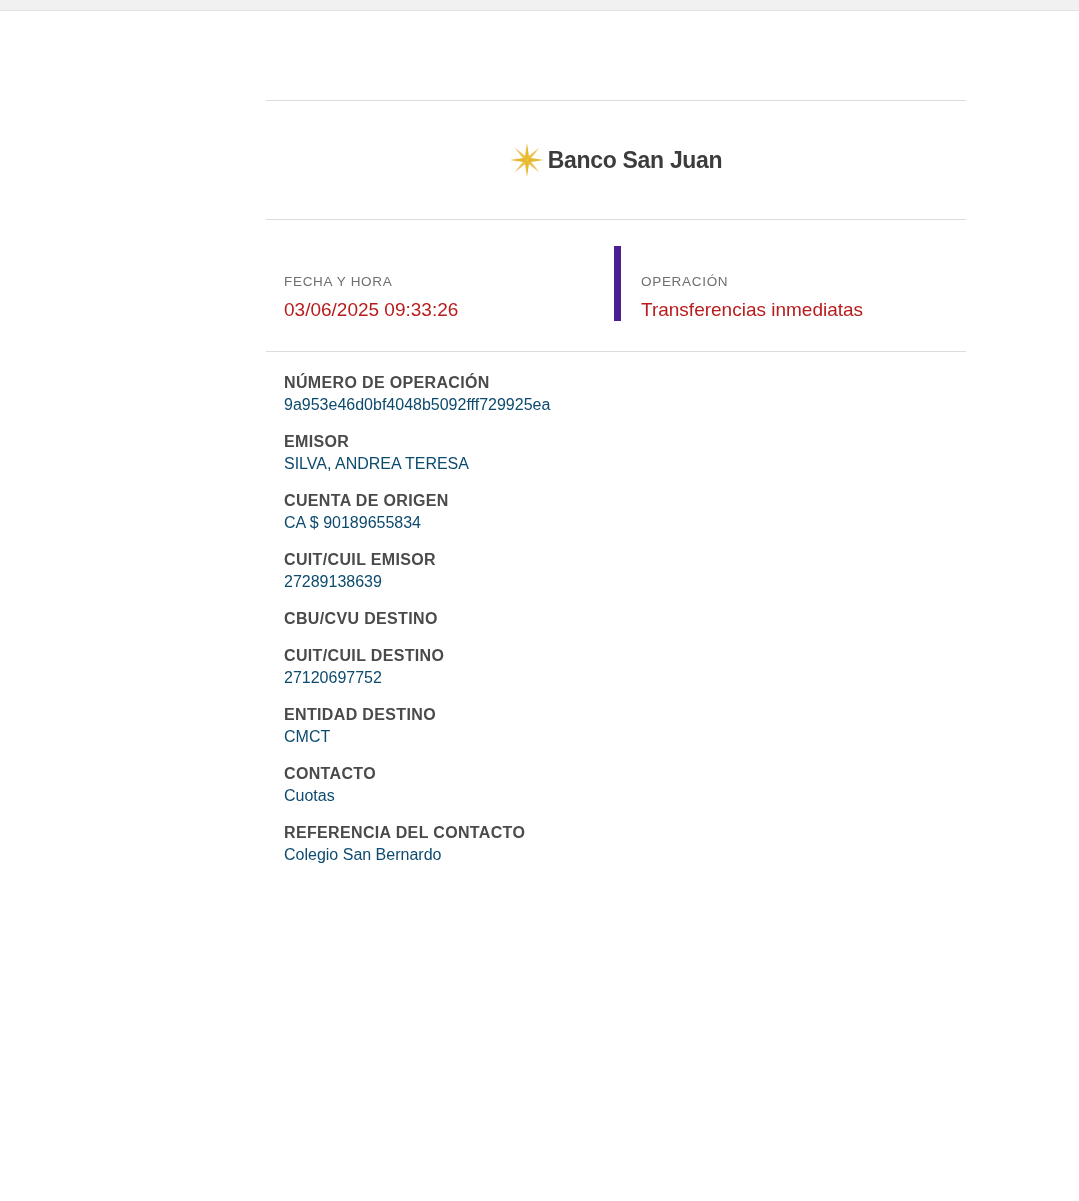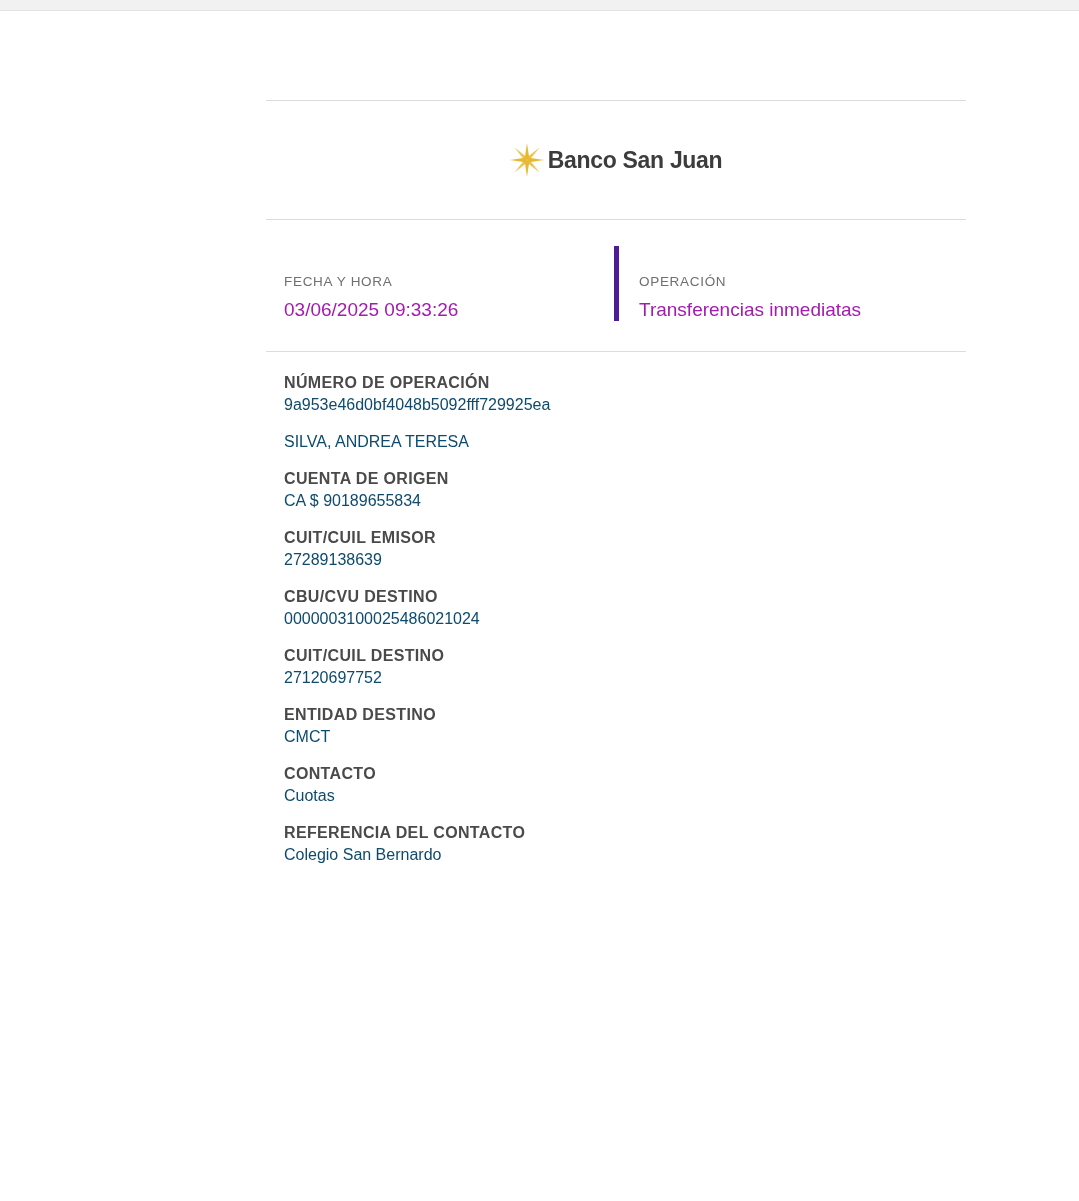--- a/index.html
+++ b/index.html
@@ -65,33 +65,33 @@
   }
   .meta-col {
     flex: 0 0 auto;
     padding-left: 18px;
   }
   .meta-col.first {
     width: 330px;
     padding-left: 18px;
   }
   .meta-col.second {
-    border-left: 5px solid #4c1d95;
+    border-left: 7px solid #4c1d95;
     padding-left: 20px;
   }
   .meta-label {
     font-size: 13.5px;
     color: #6f6f6f;
     letter-spacing: 0.7px;
     margin-bottom: 10px;
     margin-top: 28px;
   }
   .meta-value {
     font-size: 19px;
-    color: #a21caf;
+    color: #b91c1c;
   }
   .details {
     padding: 22px 0 0 18px;
   }
   .field {
     margin-bottom: 19px;
   }
   .field-label {
     font-size: 16px;
     font-weight: bold;
@@ -152,37 +152,37 @@
 
     <div class="details">
 
       <div class="field">
         <div class="field-label">NÚMERO DE OPERACIÓN</div>
         <div class="field-value">9a953e46d0bf4048b5092fff729925ea</div>
       </div>
 
 
       <div class="field">
+        <div class="field-label">EMISOR</div>
         <div class="field-value">SILVA, ANDREA TERESA</div>
       </div>
 
       <div class="field">
         <div class="field-label">CUENTA DE ORIGEN</div>
         <div class="field-value">CA $ 90189655834</div>
       </div>
 
       <div class="field">
         <div class="field-label">CUIT/CUIL EMISOR</div>
         <div class="field-value">27289138639</div>
       </div>
 
 
       <div class="field">
         <div class="field-label">CBU/CVU DESTINO</div>
-        <div class="field-value">0000003100025486021024</div>
       </div>
 
       <div class="field">
         <div class="field-label">CUIT/CUIL DESTINO</div>
         <div class="field-value">27120697752</div>
       </div>
 
       <div class="field">
         <div class="field-label">ENTIDAD DESTINO</div>
         <div class="field-value">CMCT</div>

